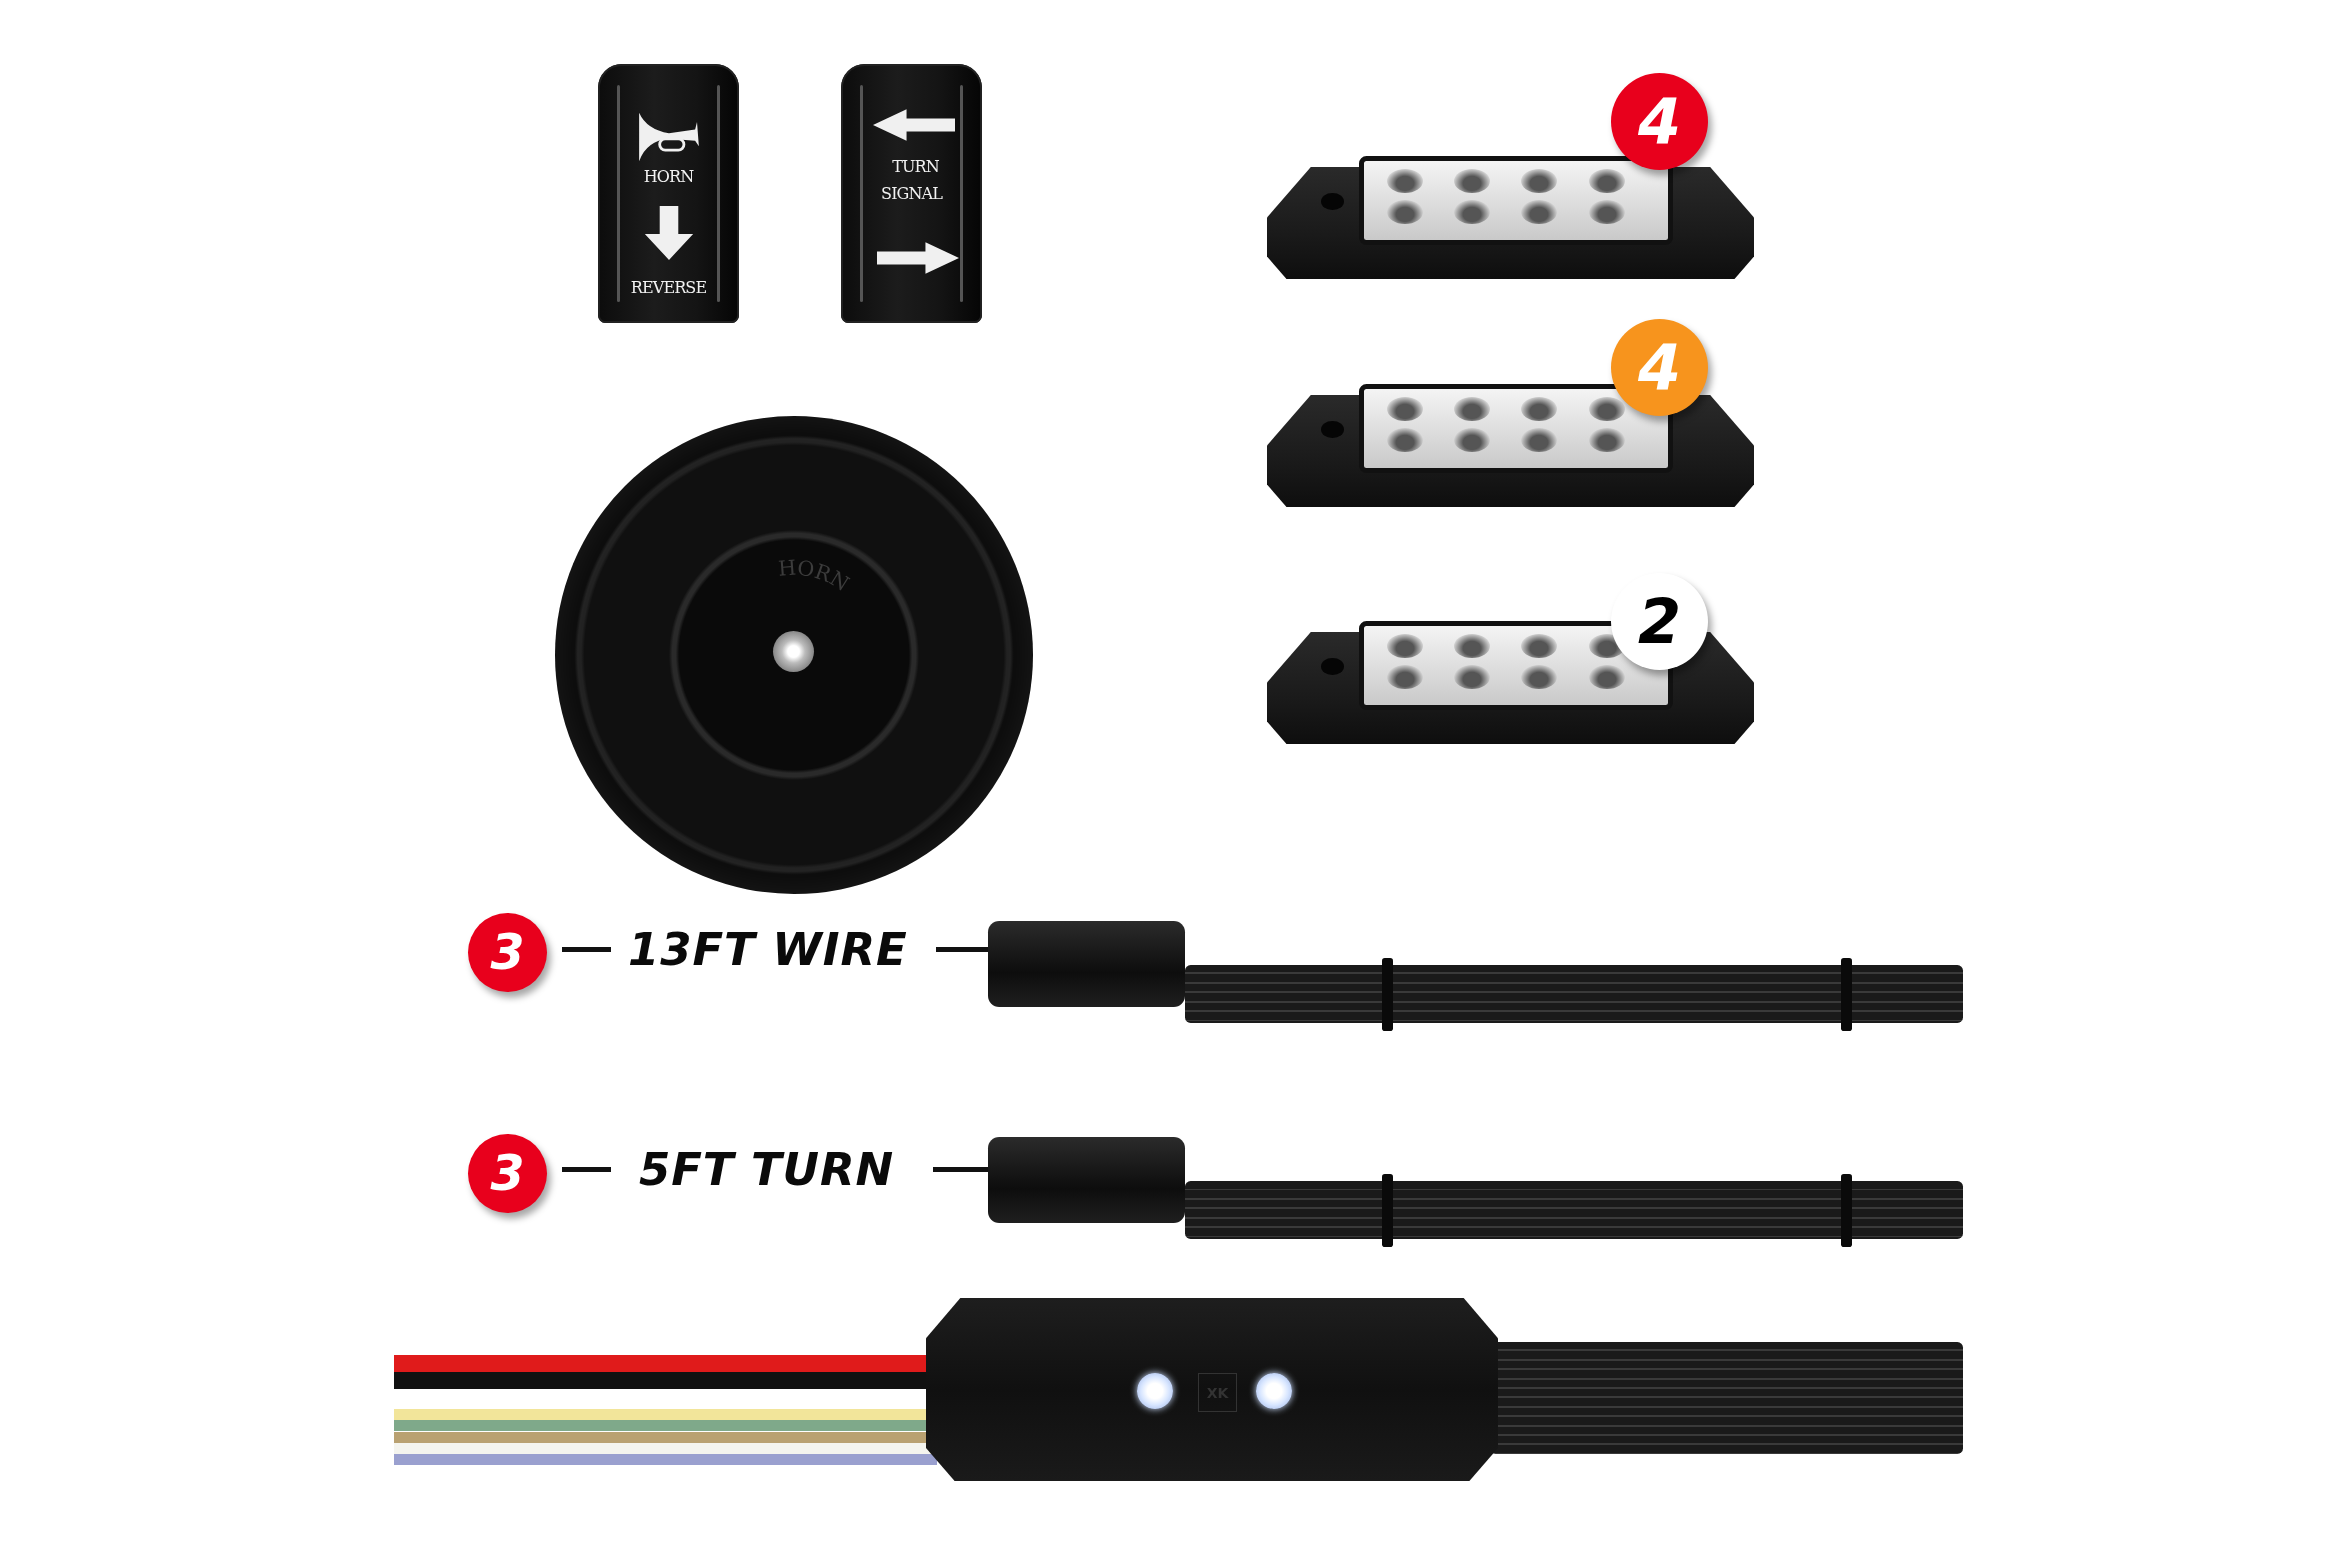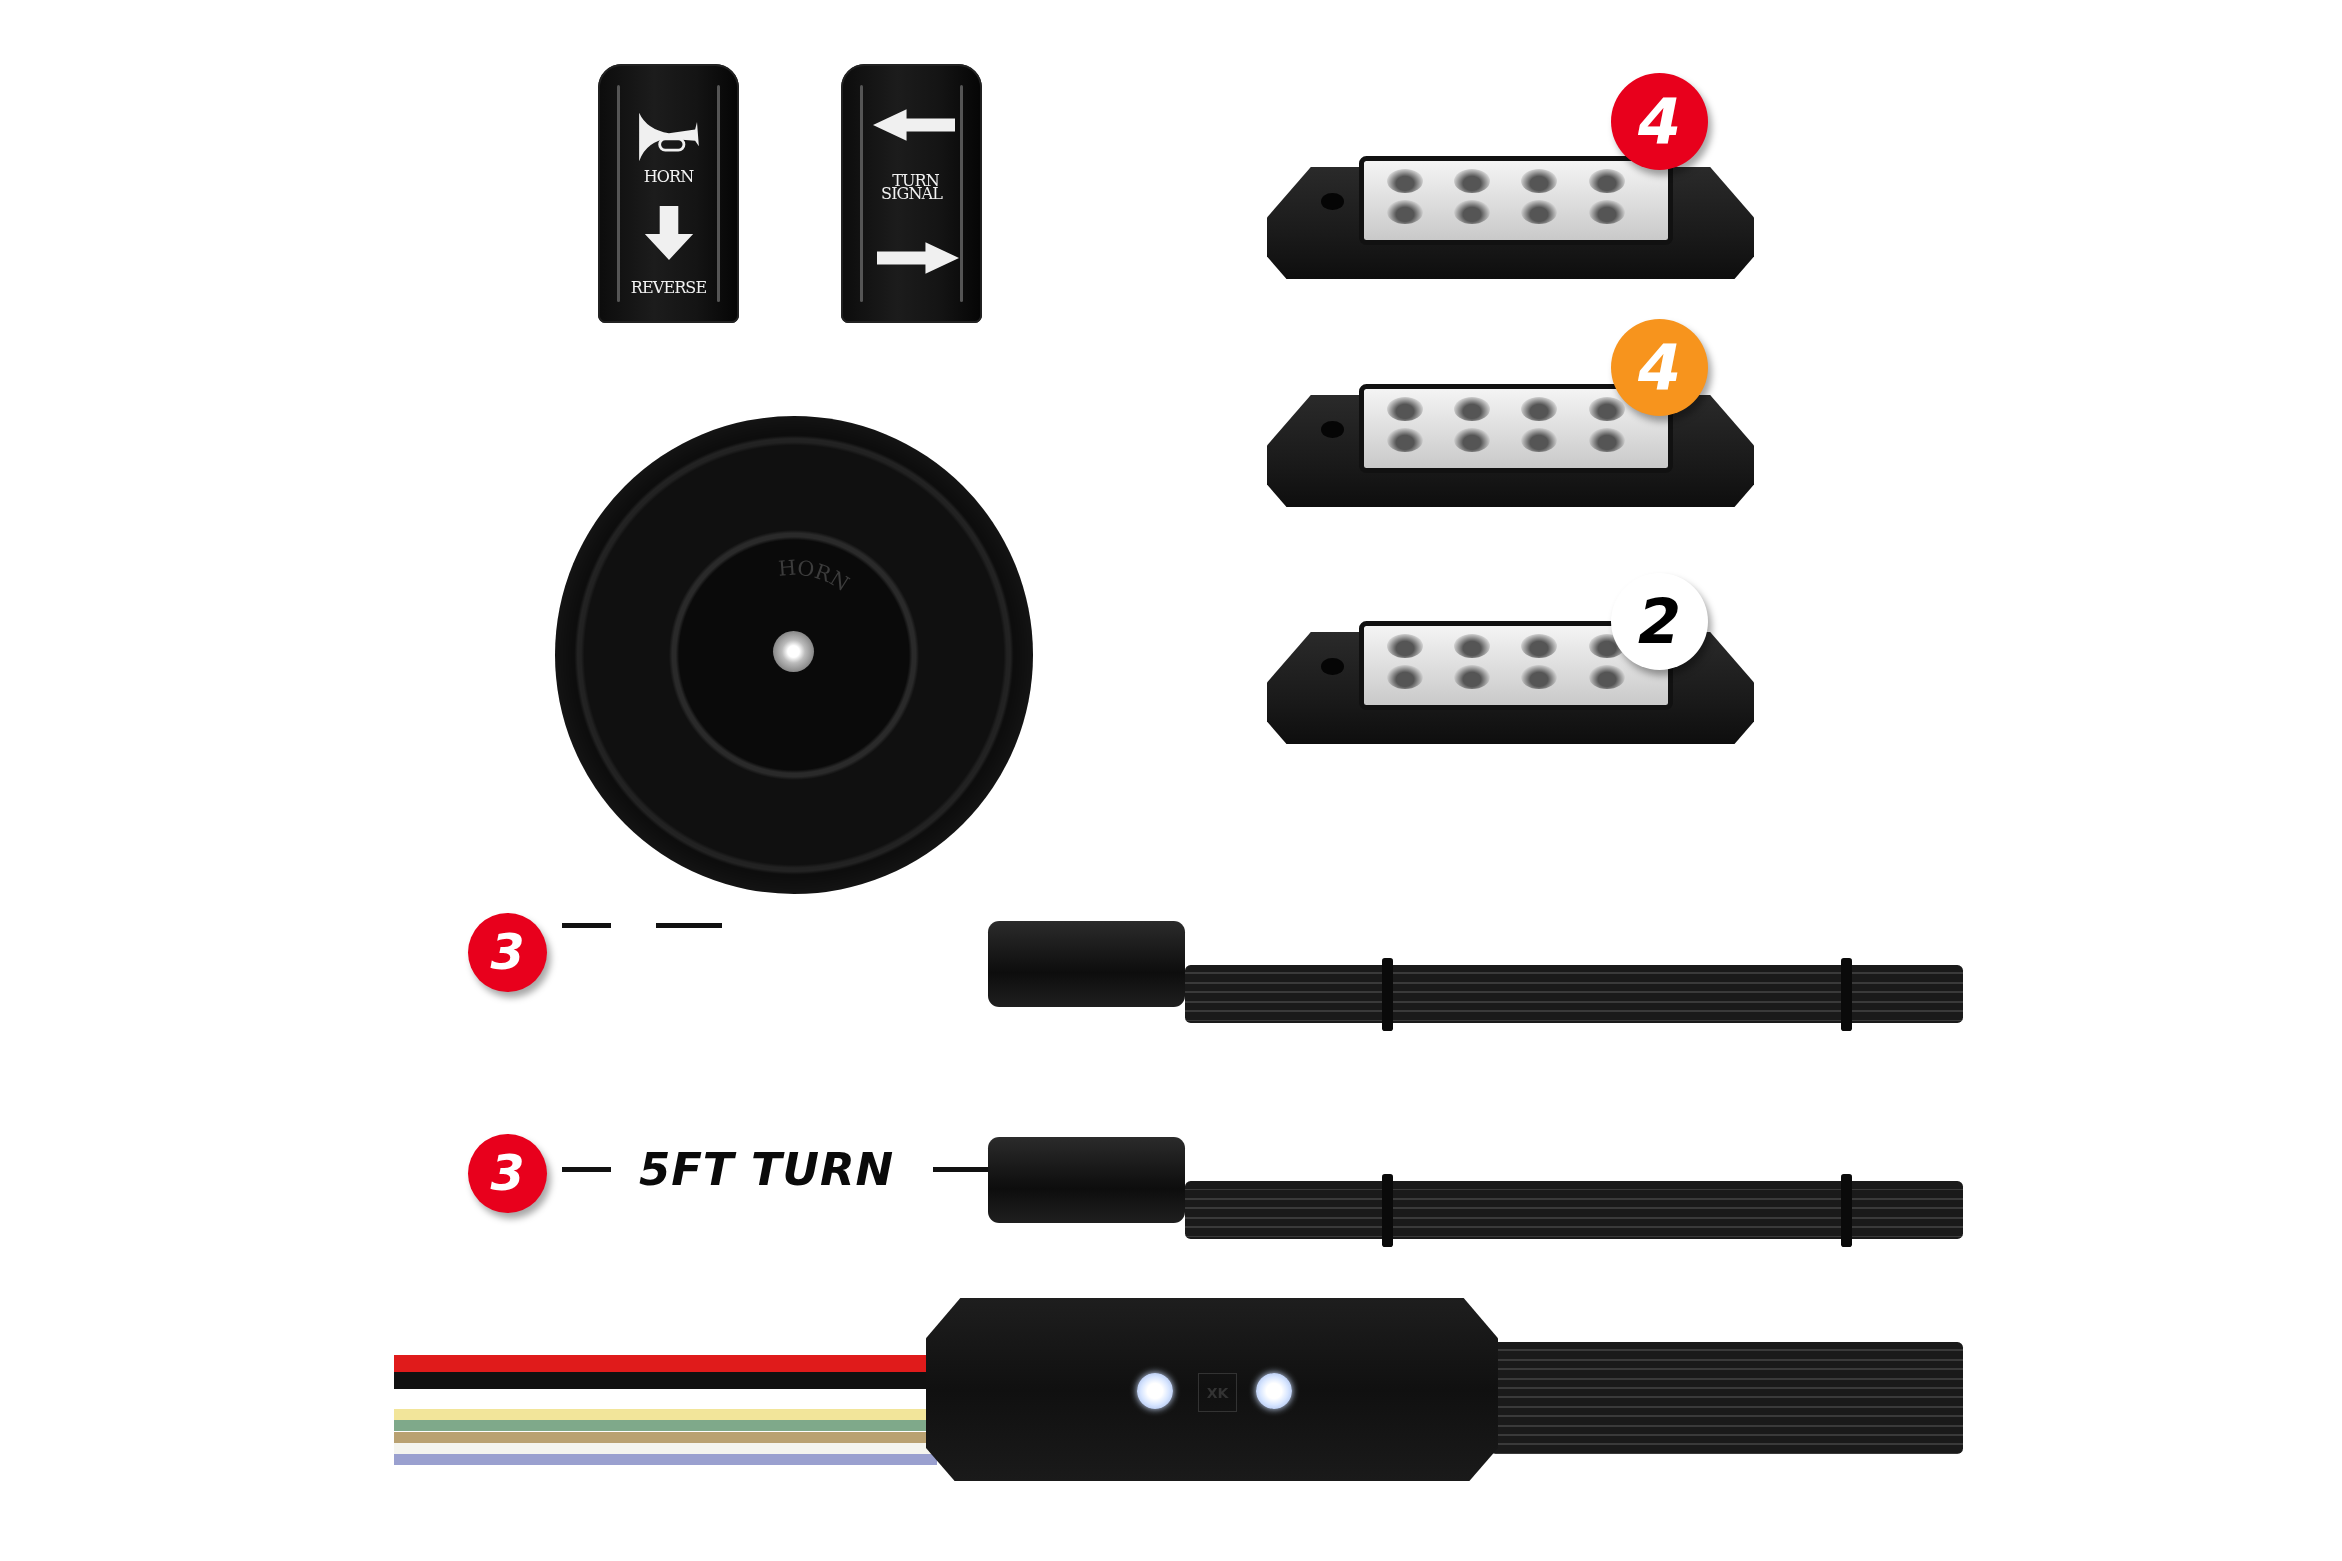--- a/index.html
+++ b/index.html
@@ -59,21 +59,21 @@
   <svg class="abs" style="left:45px; top:142px;" width="52" height="54" viewBox="0 0 56 58">
     <path d="M18 0 H38 V30 H54 L28 58 L2 30 H18 Z" fill="#f0f0f0"></path>
   </svg>
   <div class="lbl" style="top:214px;text-align:center;">REVERSE</div>
 </div>
 
 <div class="switch" style="left:841px; top:64px;">
   <svg class="abs" style="left:32px; top:45px;" width="82" height="32" viewBox="0 0 88 34">
     <path d="M0 17 L36 0 V10 H88 V24 H36 V34 Z" fill="#f0f0f0"></path>
   </svg>
-  <div class="lbl" style="top:107px;padding-left:8px;">TURN</div>
+  <div class="lbl" style="top:93px;padding-left:8px;">TURN</div>
   <div class="lbl" style="top:120px;">SIGNAL</div>
   <svg class="abs" style="left:36px; top:178px;" width="82" height="32" viewBox="0 0 88 34">
     <path d="M88 17 L52 0 V10 H0 V24 H52 V34 Z" fill="#f0f0f0"></path>
   </svg>
 </div>
 
 <div class="horn">
   <div class="bolt"></div>
   <svg class="ring-text" viewBox="0 0 240 240" style="font-size:22px">
     <defs>
@@ -137,20 +137,21 @@
 </div>
 <div class="badge" style="left:1611px; top:573px; background:#ffffff; color:#000000;">
     <span>2</span>
   </div>
 
 <div class="badge" style="left:468px; top:913px; width:79px; height:79px; font-size:49px; background:#e8001c; color:#ffffff;">
     <span>3</span>
   </div>
 <div class="wire-label" style="left:562px; top:923px;">
   <span class="dash" style="width:49px; margin-right:17px;"></span>
+  <span class="txt">13FT WIRE</span>
   <span class="dash" style="width:66px; margin-left:28px;"></span>
 </div>
 <div class="harness" style="left:988px; top:913px; width:974px; height:122px;">
   <div class="connector" style="left:0; top:7.5px; width:197px; height:86px;"></div>
   <div class="bundle" style="left:197px; top:52px; width:778px; height:58px;"></div>
   <div class="tie" style="left:394px; top:45px; height:73px;"></div>
   <div class="tie" style="left:853px; top:45px; height:73px;"></div>
 </div>
 
 <div class="badge" style="left:468px; top:1134px; width:79px; height:79px; font-size:49px; background:#e8001c; color:#ffffff;">

